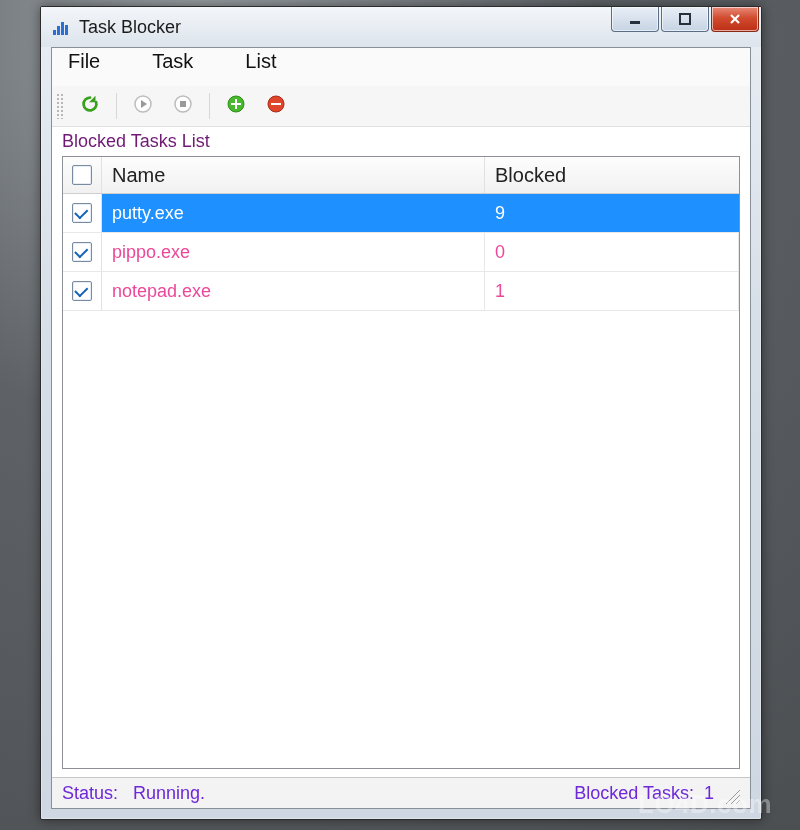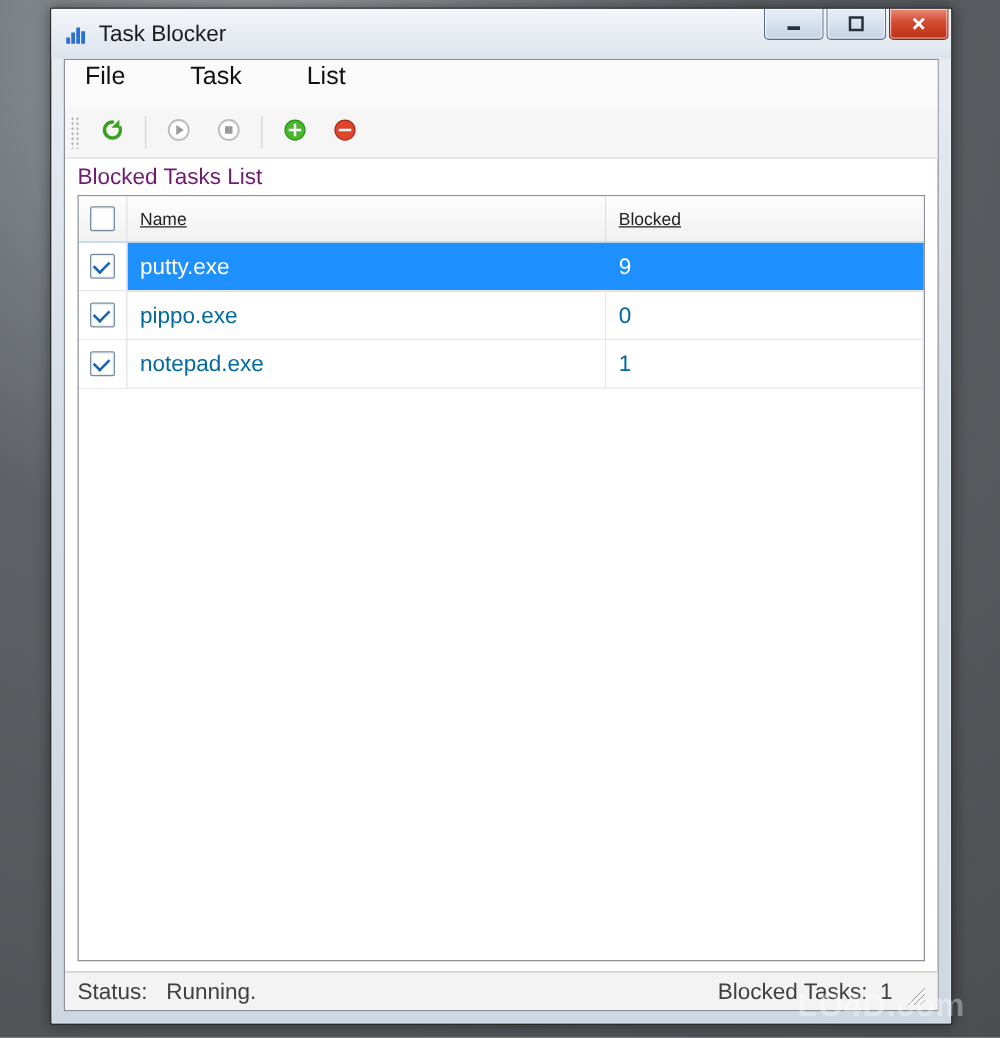--- a/index.html
+++ b/index.html
@@ -138,32 +138,31 @@
     background: #fff;
     display: flex;
     flex-direction: column;
     overflow: hidden;
   }
   .thead {
     display: flex;
     height: 36px;
     background: linear-gradient(#fdfdfd, #f1f1f1);
     border-bottom: 1px solid #cfcfcf;
-    font-size: 14px;
+    font-size: 20px;
     color: #222;
-    text-decoration: underline;
   }
   .th, .td { display:flex; align-items:center; }
   .col-check { width: 38px; justify-content:center; border-right:1px solid #e1e1e1; }
   .col-name  { width: 372px; padding-left: 10px; border-right:1px solid #e1e1e1; }
   .col-block { flex:1; padding-left: 10px; }
   .tbody { flex:1; overflow:auto; }
   .trow {
     display:flex; height: 38px;
-    font-size: 18px; color:#0369a1;
+    font-size: 18px; color:#ec4899;
     border-bottom: 1px solid #e8e8e8;
   }
   .trow.selected {
     background: #1e90ff;
     color: #fff;
   }
   .trow .col-check { background: #fff; color:#000; } 
   .trow .col-name, .trow .col-block { border-right:1px solid #e8e8e8;padding-left:10px; }
   .trow.selected .col-name, .trow.selected .col-block { border-right-color: #1e90ff; }
 
@@ -181,21 +180,21 @@
     border-bottom: 2.5px solid #1463b7;
     transform: rotate(-45deg) translateY(-1px);
   }
 
   
   .statusbar {
     height: 30px;
     border-top: 1px solid #c7c7c7;
     display:flex; align-items:center;
     font-size: 18px;
-    color:#404040;
+    color:#6d28d9;
     padding: 0 10px;
     background: #f3f3f3;
     justify-content: space-between;
   }
   .status-right { display:flex; align-items:flex-end; gap:10px; }
   .resize-grip {
     width: 16px; height: 16px;
     background:
       linear-gradient(135deg, transparent 55%, #9a9a9a 55% 58%, transparent 58% 70%, #9a9a9a 70% 73%, transparent 73% 85%, #9a9a9a 85% 88%, transparent 88%);
   }

